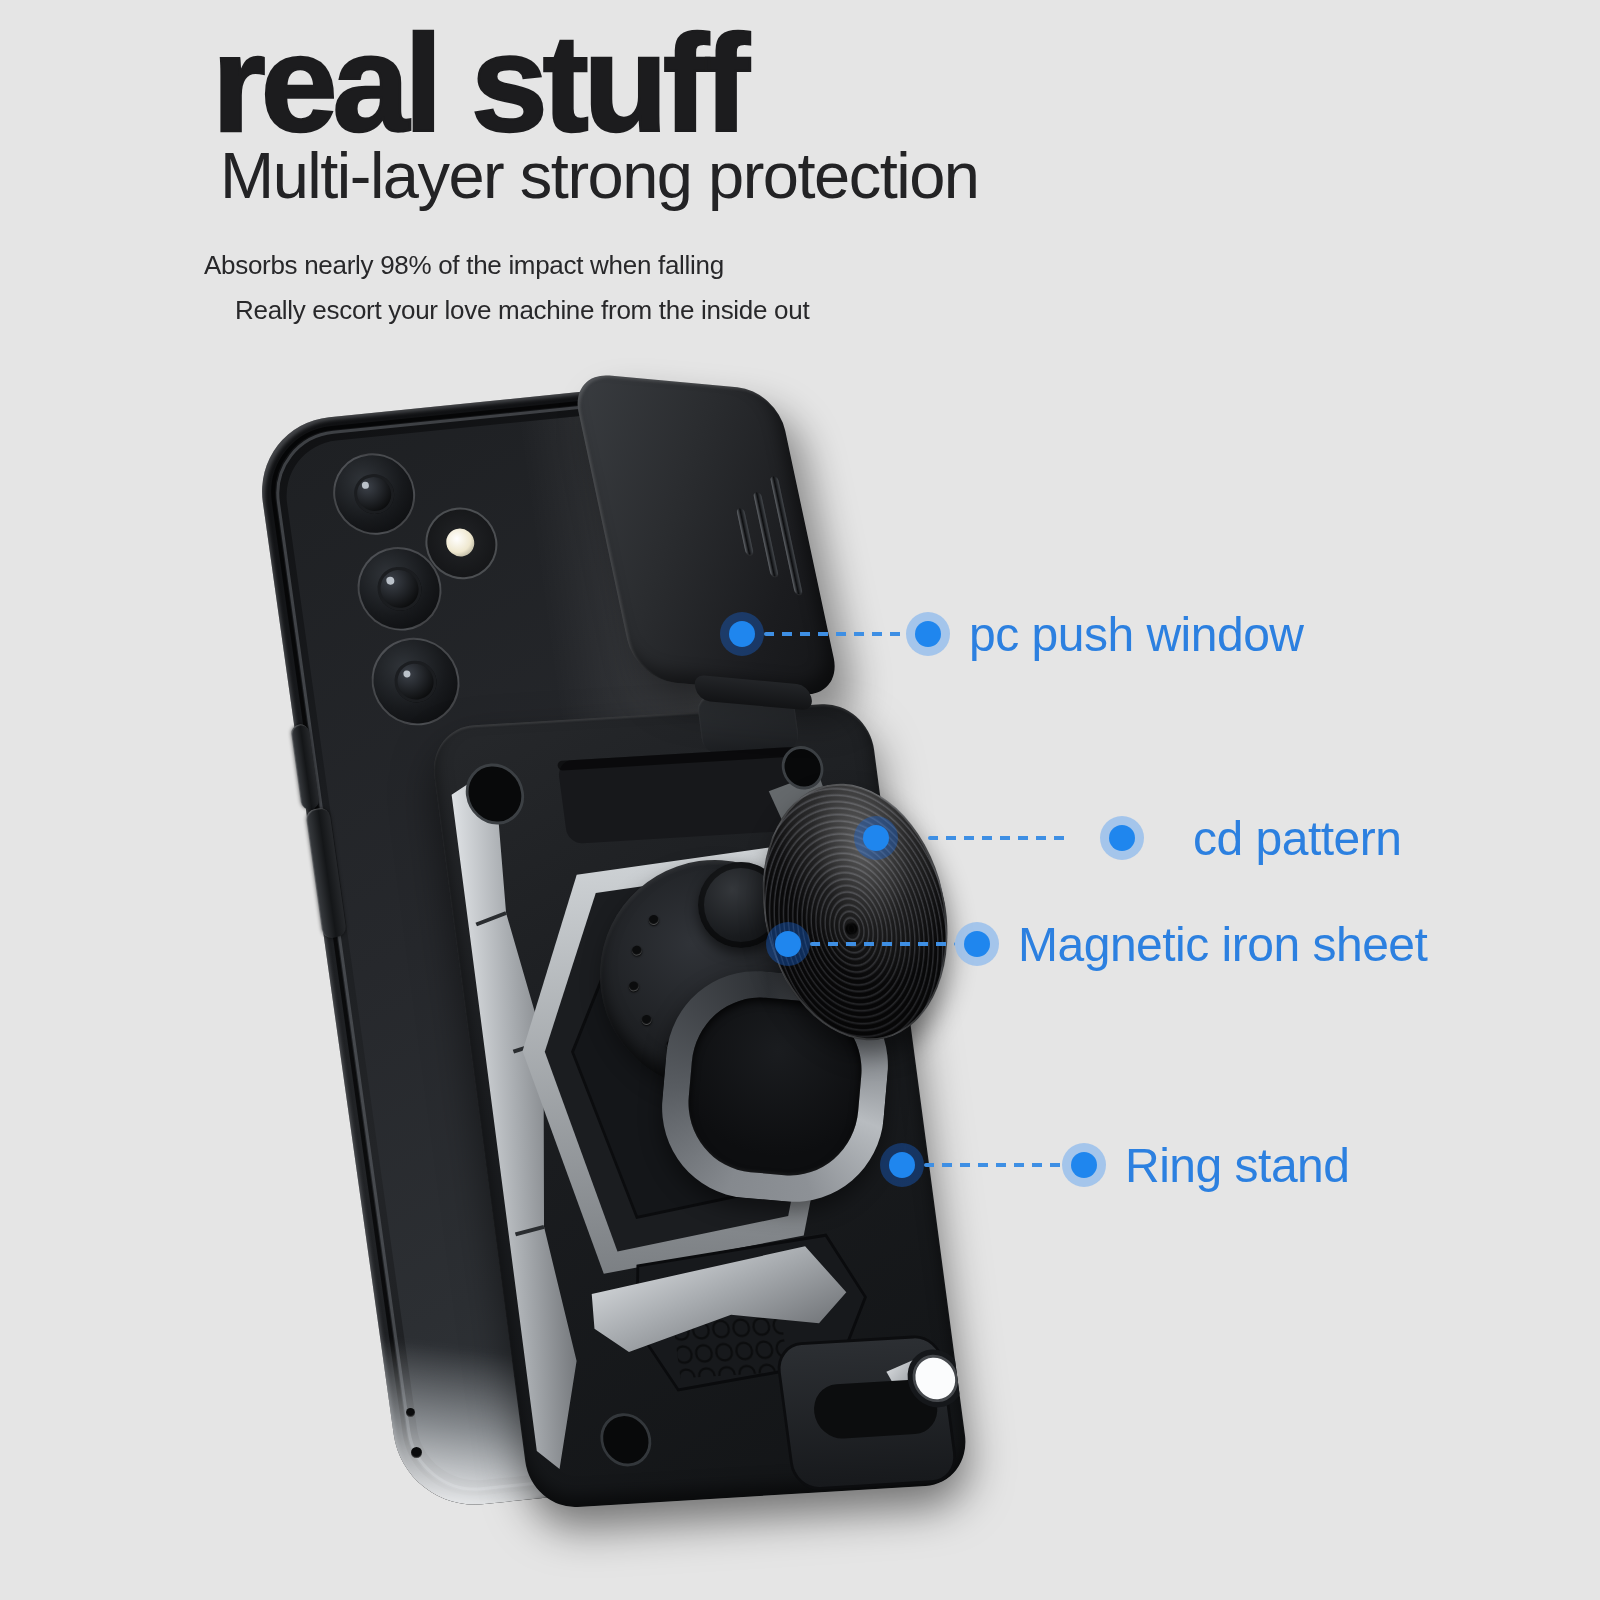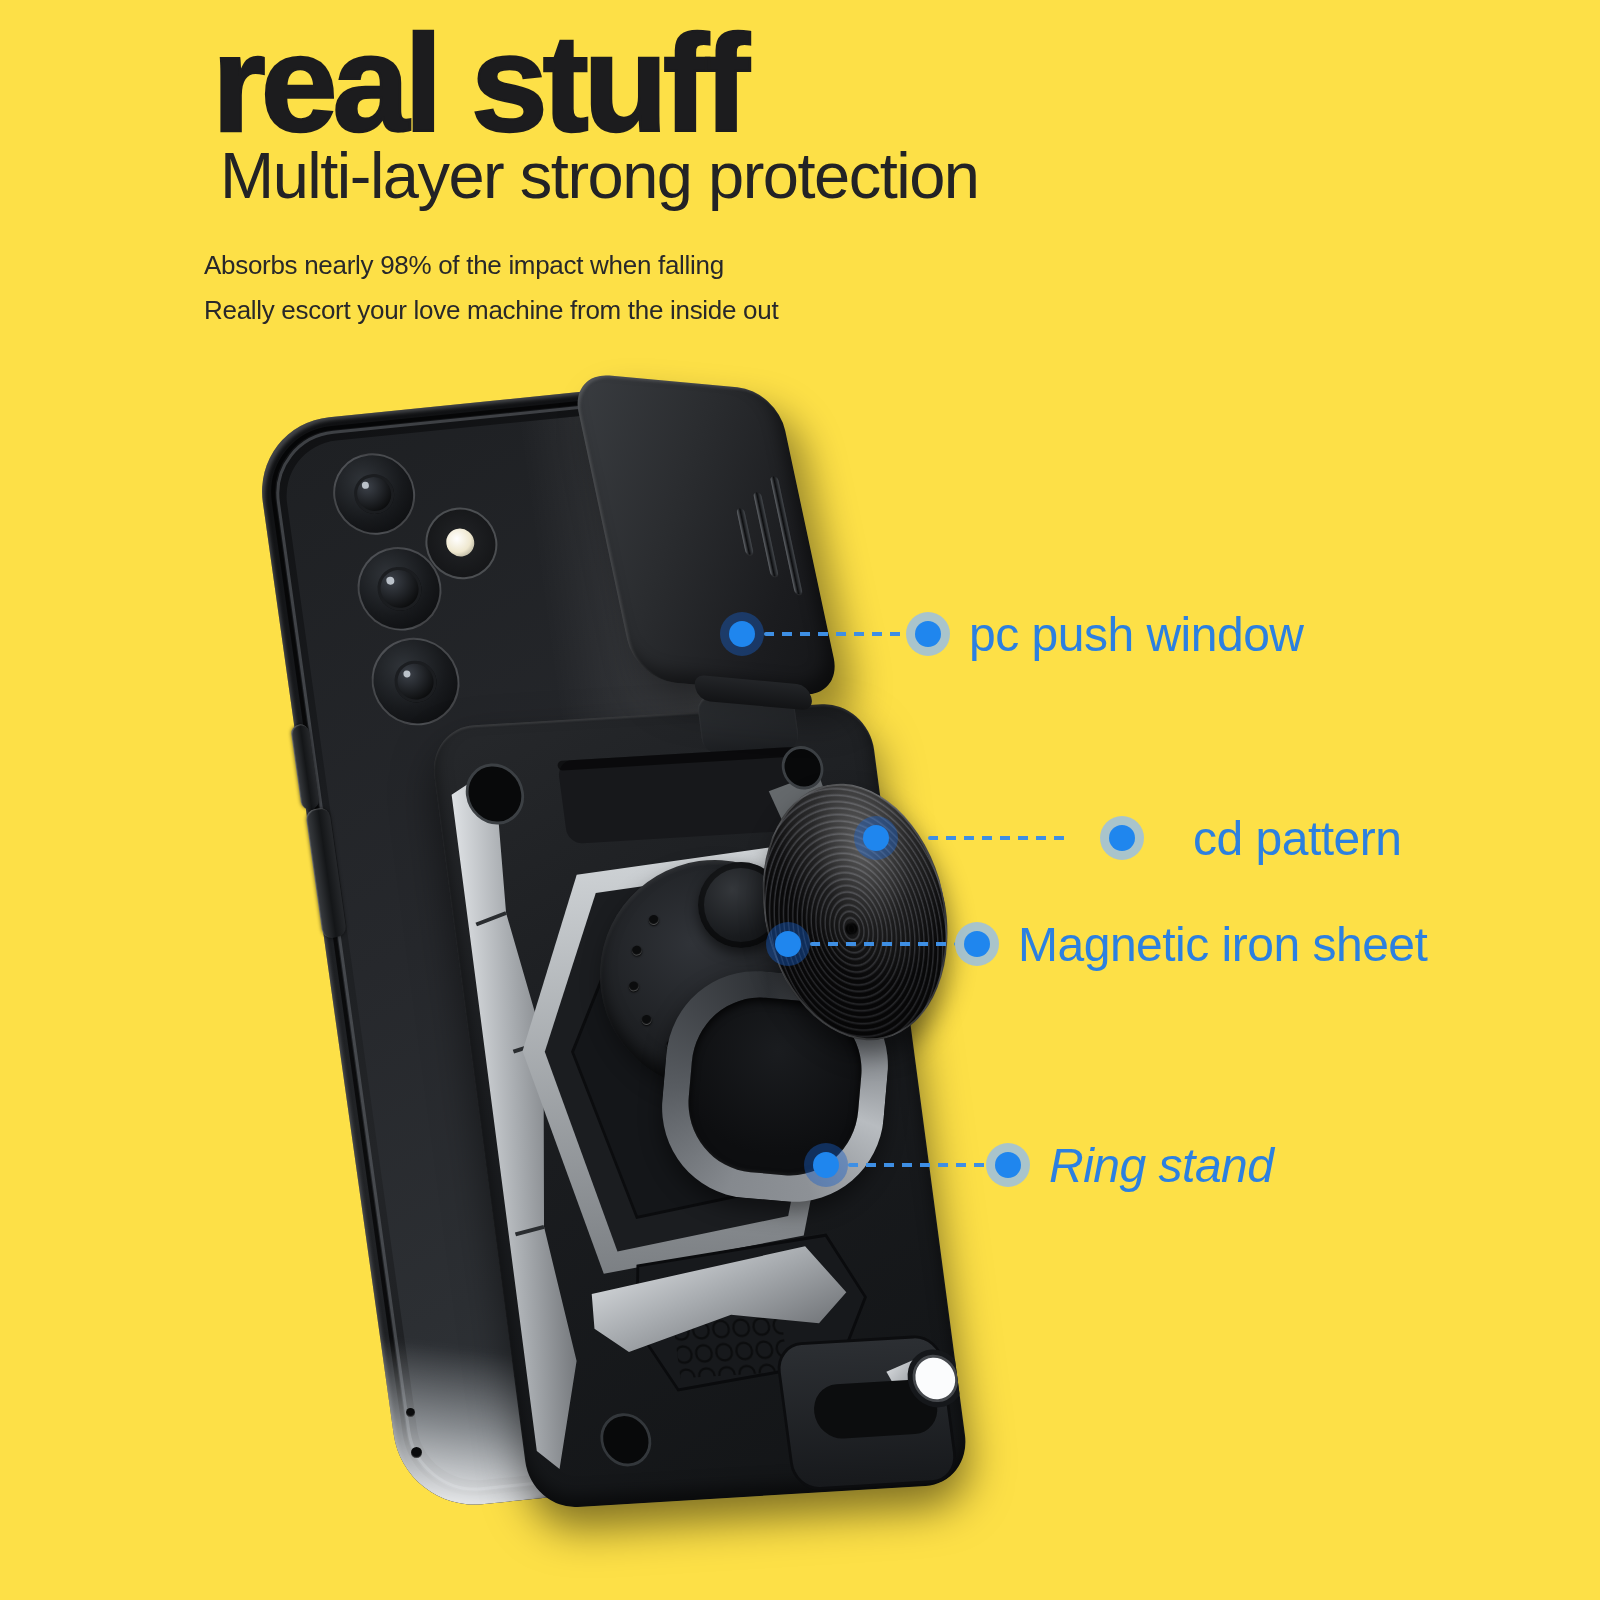--- a/index.html
+++ b/index.html
@@ -1,26 +1,26 @@
 <!DOCTYPE html>
 <html><head>
 <meta charset="utf-8">
 <style>
   html,body{margin:0;padding:0;background:#ffffff;}
-  #stage{position:relative;width:1600px;height:1600px;background:#fde047;overflow:hidden;
+  #stage{position:relative;width:1600px;height:1600px;background:#e5e5e5;overflow:hidden;
          font-family:"Liberation Sans","DejaVu Sans",sans-serif;}
   .abs{position:absolute;}
 
   
   #title{left:212px;top:8px;font-size:138px;line-height:1.1;font-weight:bold;
          color:#1c1c1e;-webkit-text-stroke:2.5px #1c1c1e;letter-spacing:-5px;}
   #subtitle{left:220px;top:140px;font-size:65px;line-height:1.1;font-weight:400;
          color:#232325;letter-spacing:-1.5px;}
   .desc{left:204px;font-size:26px;line-height:45px;color:#28282a;letter-spacing:-0.3px;}
-  #desc1{top:243px;} #desc2{top:288px;}
+  #desc1{top:243px;} #desc2{top:288px;margin-left:31px;}
 
   
   #phone{left:0;top:0;width:450px;height:1098px;border-radius:78px;overflow:hidden;
          transform:matrix(0.99,-0.10,0.139,0.99,252,425);transform-origin:0 0;
          background:linear-gradient(168deg,#101113 0%,#1a1c1f 30%,#232528 62%,#1b1d20 100%);
          box-shadow:inset 4px 5px 4px -2px rgba(205,210,216,.28), inset -5px -8px 14px rgba(0,0,0,.6);}
   #phone-groove{left:9px;top:9px;right:9px;bottom:9px;border-radius:70px;border:4px solid rgba(0,0,0,.65);}
   #phone-lip{left:14px;top:14px;right:14px;bottom:14px;border-radius:66px;border:3px solid rgba(105,110,116,.5);}
   #phone-back{left:24px;top:24px;width:402px;height:1050px;border-radius:58px;overflow:hidden;
          background:linear-gradient(160deg,#1e2023 0%,#26282c 45%,#2c2f33 75%,#34383d 100%);}
@@ -103,21 +103,21 @@
   .halo{width:44px;height:44px;border-radius:50%;display:flex;align-items:center;justify-content:center;flex:0 0 auto;}
   .halo.label-halo{background:rgba(148,189,236,.8);}
   .halo.anchor-halo{background:rgba(23,96,200,.42);}
   .core{width:26px;height:26px;border-radius:50%;background:#1f86ee;}
   .dash{height:4px;border-radius:2px;flex:0 0 auto;
         background:repeating-linear-gradient(90deg,#3e8fe4 0 10px,rgba(62,143,228,0) 10px 18px);}
   .clabel{margin-left:19px;font-size:48px;letter-spacing:-0.5px;color:#2c80e0;white-space:nowrap;}
   #co-pc{left:720px;top:612px;}   #co-pc .dash{width:142px;}
   #co-cd{left:854px;top:816px;gap:30px;}   #co-cd .dash{width:142px;}
   #co-mag{left:766px;top:922px;text-align:center;}  #co-mag .dash{width:145px;}
-  #co-ring{left:804px;top:1143px;font-style:italic;}#co-ring .dash{width:138px;}
+  #co-ring{left:880px;top:1143px;}#co-ring .dash{width:138px;}
   #co-tpu{left:796px;top:1437px;} #co-tpu .dash{width:141px;}
 </style>
 </head>
 <body>
 
 <div id="stage">
 
   <div class="abs" id="title">real stuff</div>
   <div class="abs" id="subtitle">Multi-layer strong protection</div>
   <div class="abs desc" id="desc1">Absorbs nearly 98% of the impact when falling</div>

